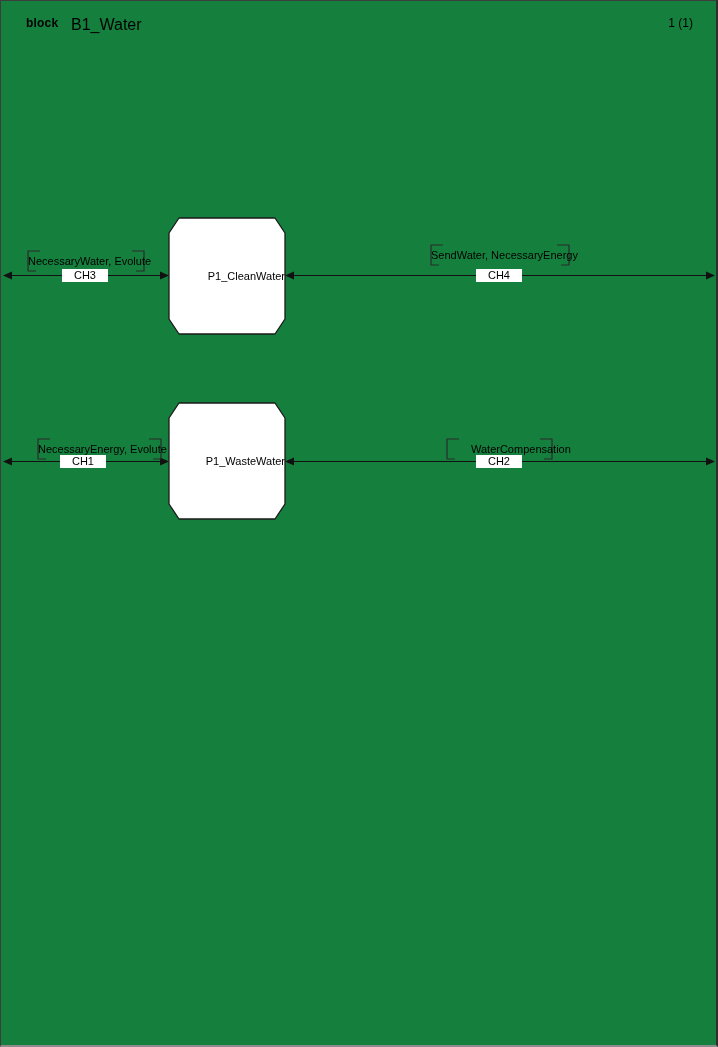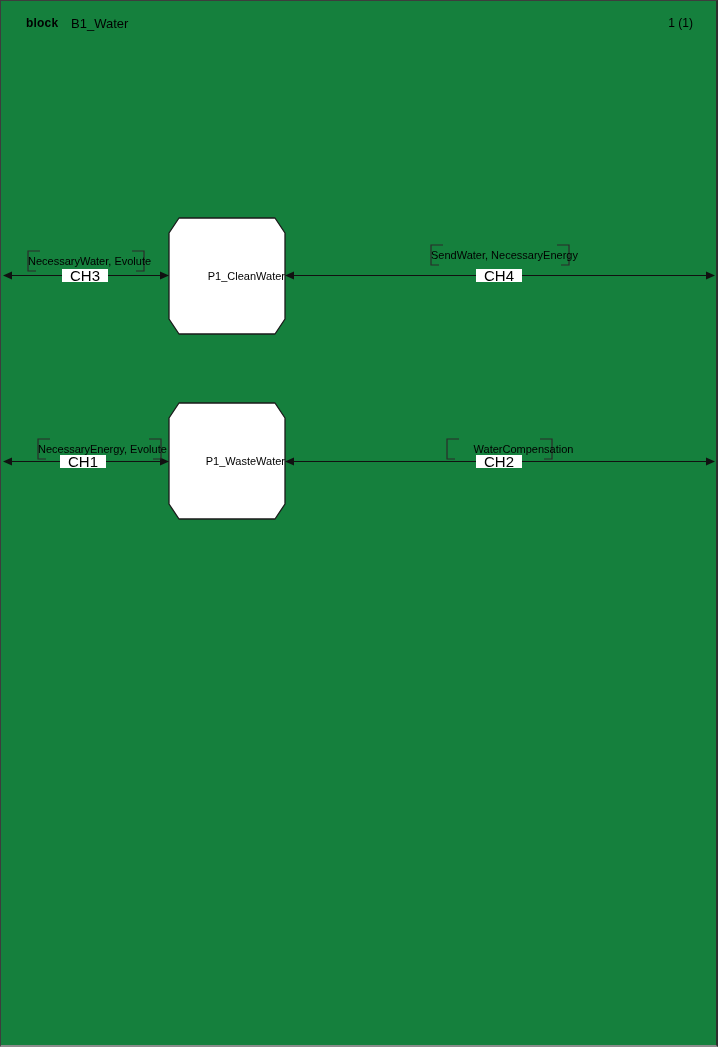--- a/index.html
+++ b/index.html
@@ -15,44 +15,44 @@
     font-family:"Liberation Sans", sans-serif;
     color:#000;
     overflow:hidden;
   }
   .hdr-kind {
     position:absolute; left:25px; top:15px;
     font-size:12px; font-weight:bold; letter-spacing:0.2px;
   }
   .hdr-title {
     position:absolute; left:70px; top:15px;
-    font-size:13px;
+    font-size:16px;
   }
   .hdr-page {
     position:absolute; right:23px; top:15px;
     font-size:12px;
   }
   svg.layer { position:absolute; left:0; top:0; }
   .lbl {
     position:absolute;
     font-size:11px;
-    text-align:center;
+    text-align:left;
     white-space:nowrap;
     line-height:20px;
   }
   .blk-lbl {
     position:absolute;
     font-size:11px;
     text-align:right;
     white-space:nowrap;
     line-height:13px;
   }
   .ch-name {
     position:absolute;
-    font-size:15px;
+    font-size:11px;
     text-align:center;
     white-space:nowrap;
     line-height:13px;
     background:#ffffff;
     padding:0 1px;
   }
 </style>
 </head>
 <body>
 

